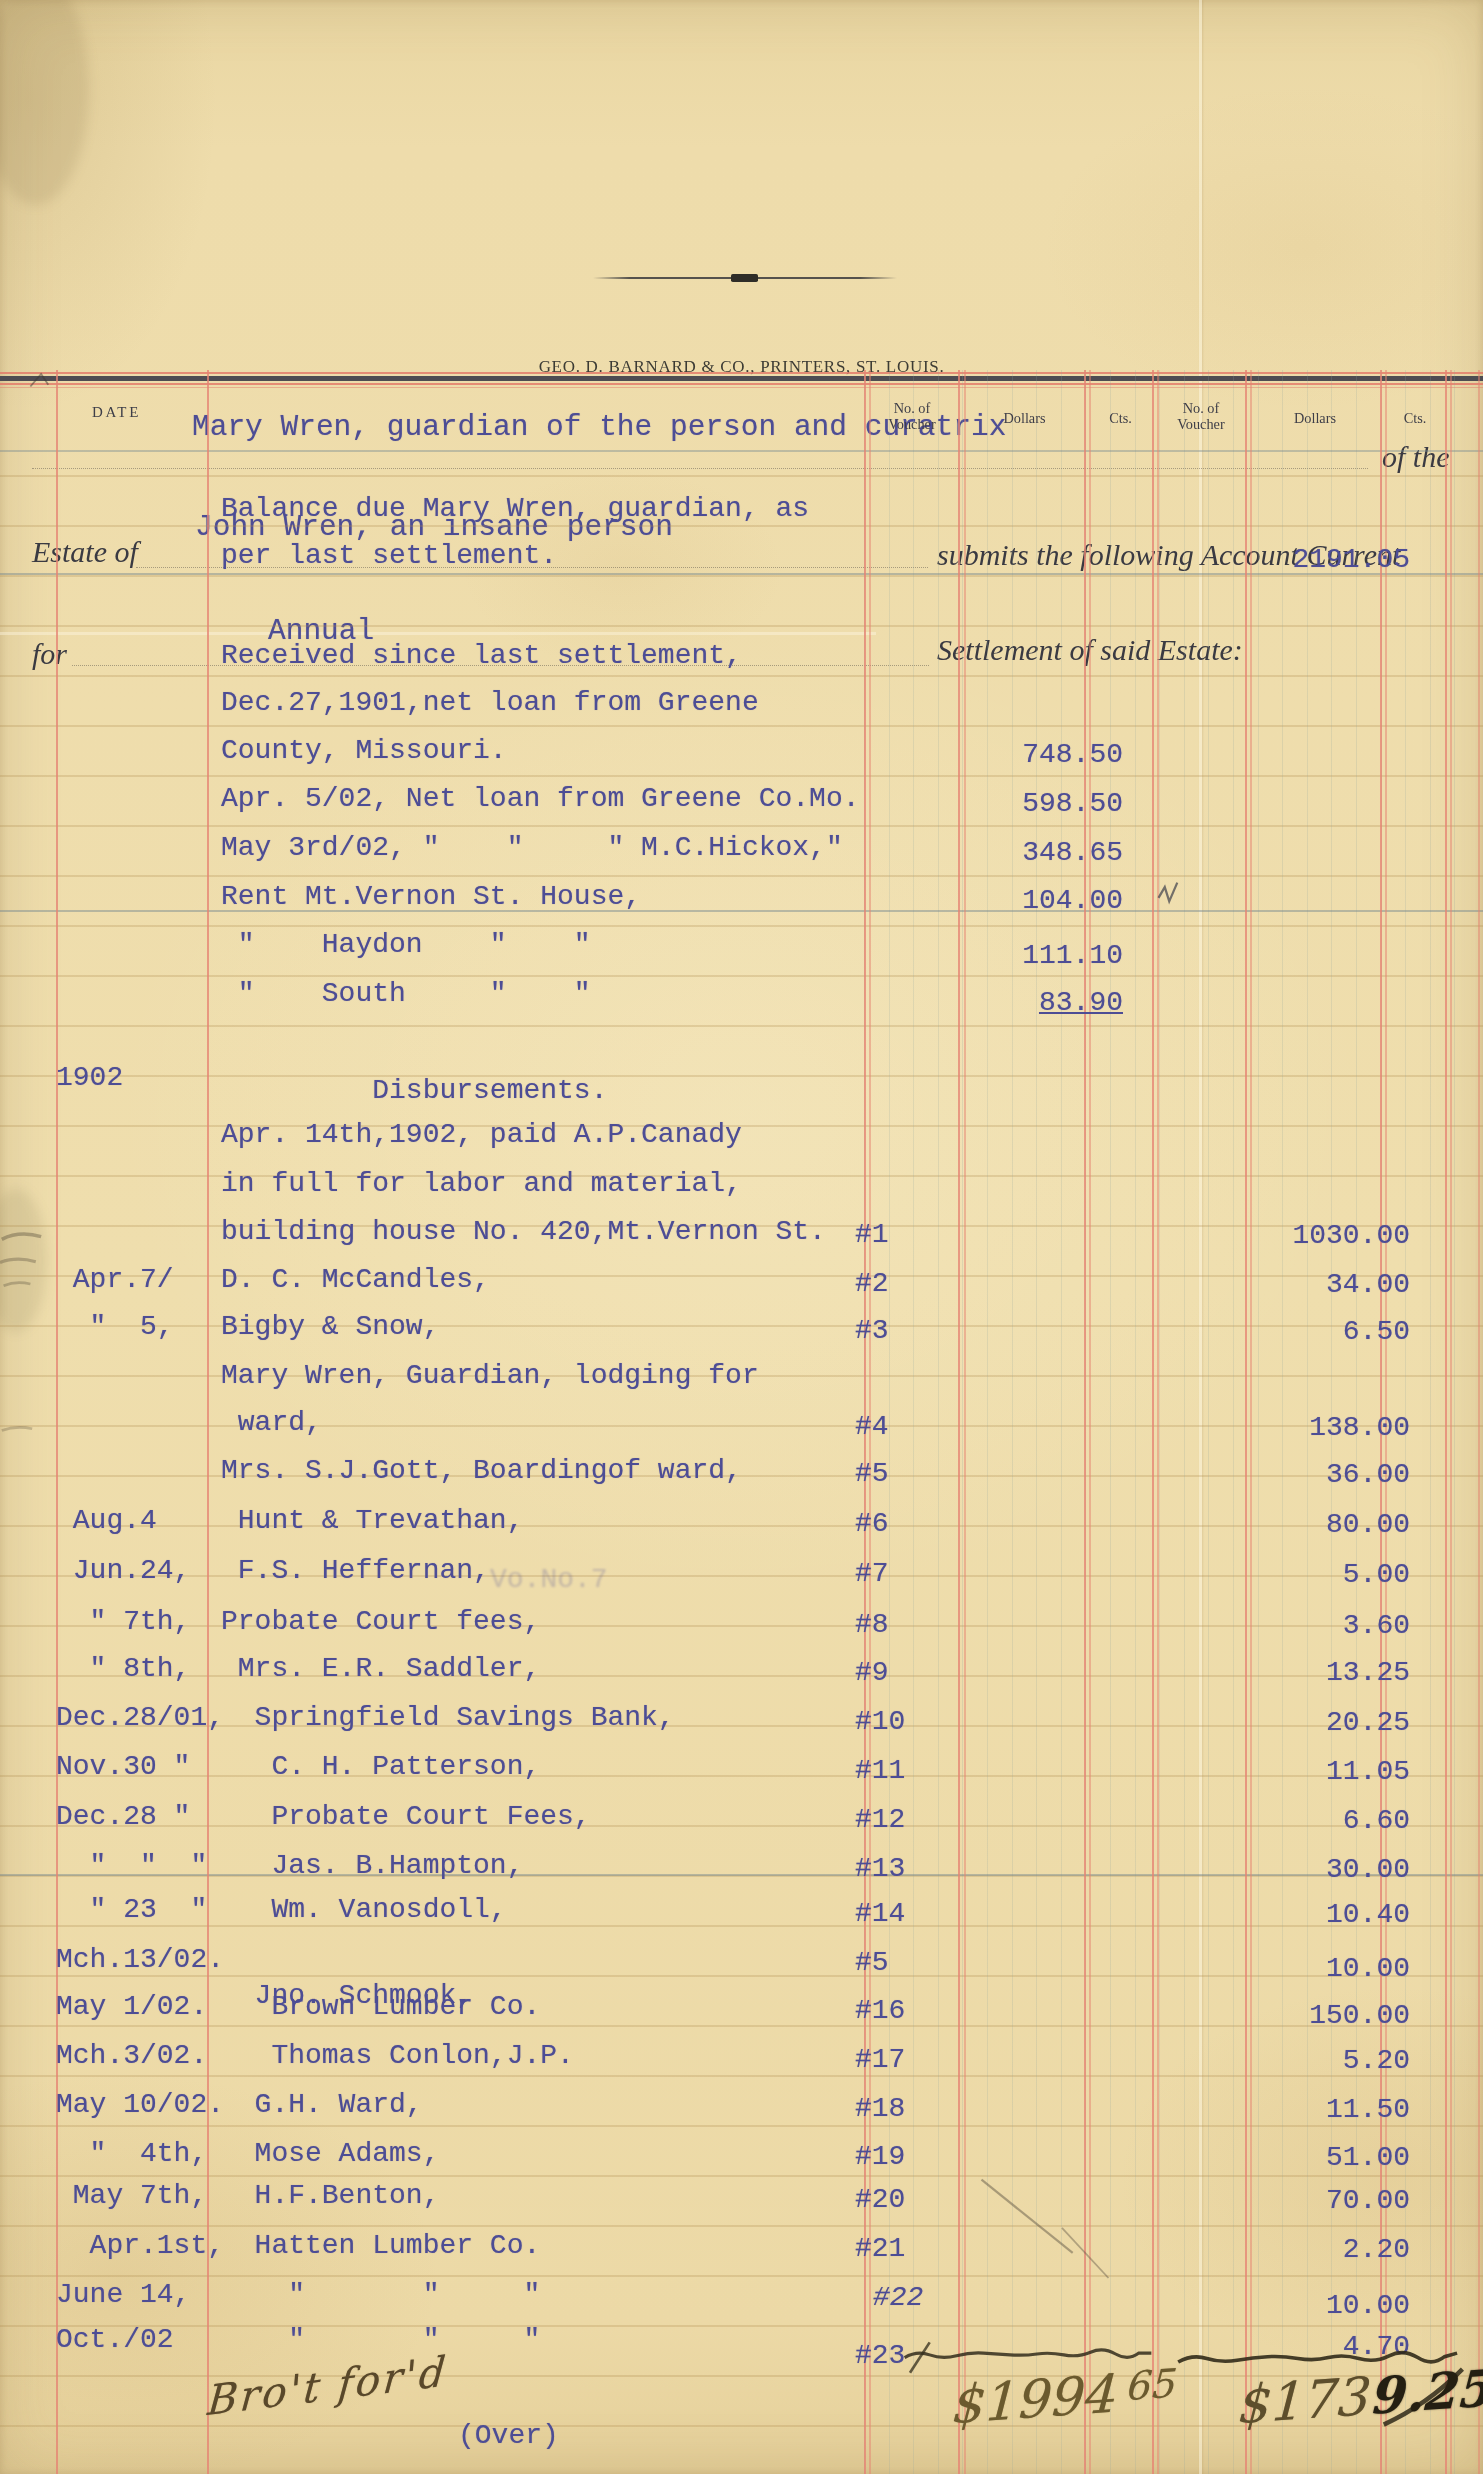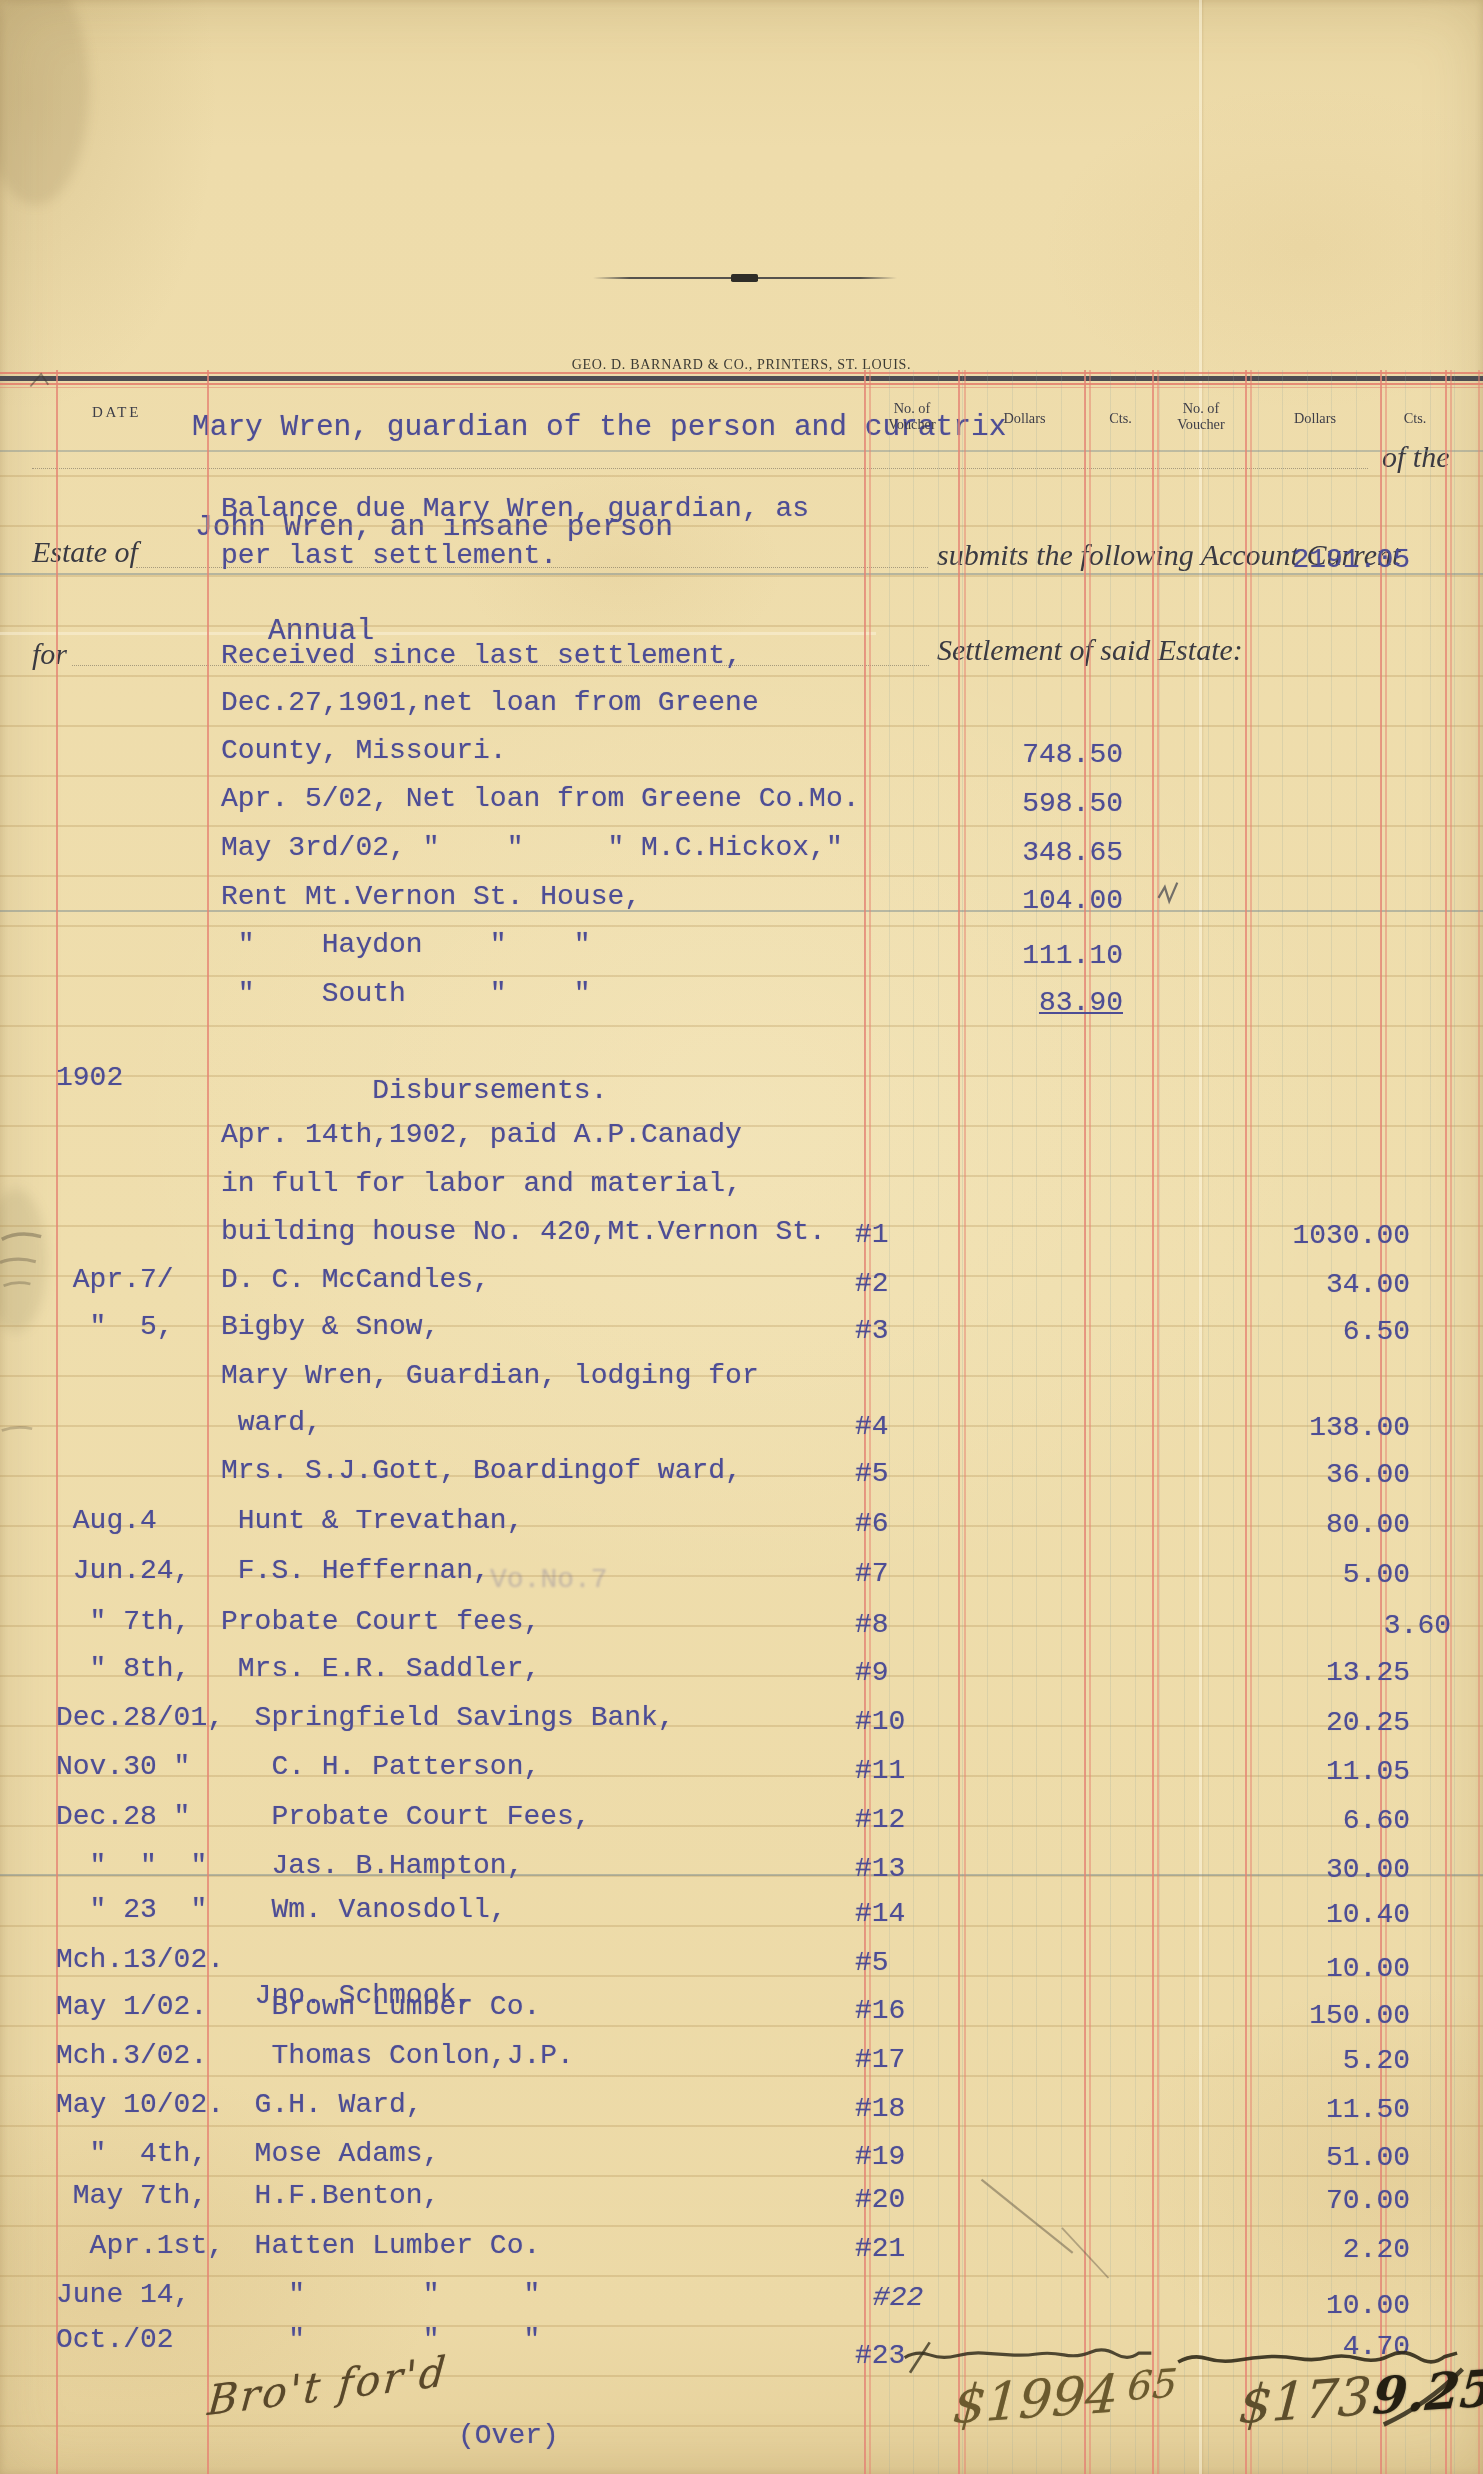--- a/index.html
+++ b/index.html
@@ -28,21 +28,21 @@
   .band{position:absolute;left:0;right:0;}
   
   .typed{font-family:"Liberation Mono","DejaVu Sans Mono",monospace;font-size:28px;line-height:1.1;
     color:#4d4d95;white-space:pre;text-shadow:0 0 0.9px rgba(77,77,149,.45);}
   .typed-lg{font-size:29.5px;}
   .printed{font-style:italic;color:#3a3a42;}
   .cell{position:absolute;}
   .amt{width:165px;text-align:right;display:inline-block;}
   .title{left:0;right:0;top:89px;text-align:center;font-size:39px;font-weight:bold;font-style:italic;
     letter-spacing:1.3px;color:#34343a;text-shadow:0 0 0.9px rgba(52,52,58,.4);}
-  .imprint{left:0;right:0;top:357px;text-align:center;font-size:14px;letter-spacing:0.7px;color:#3c3b34;font-style:normal;}
+  .imprint{left:0;right:0;top:357px;text-align:center;font-size:17px;letter-spacing:0.7px;color:#3c3b34;font-style:normal;}
   .colhead{font-size:14.3px;color:#3e3e48;text-align:center;line-height:1.15;}
   .dotted{position:absolute;height:0;border-bottom:1.8px dotted rgba(95,90,78,.50);}
   .hand{font-family:"DejaVu Serif","Liberation Serif",serif;font-style:italic;white-space:nowrap;}
   .cents-up{display:inline-block;transform:translateY(-10.7px);font-size:.72em;margin-left:9px;}
   .crease-v{position:absolute;top:0;bottom:0;left:1199px;width:2.7px;background:rgba(255,250,232,.45);box-shadow:0.9px 0 1.8px rgba(150,120,70,.18);}
   .crease-h{position:absolute;left:0;width:876px;top:632px;height:2.7px;background:rgba(255,249,228,.42);}
   .smudge{position:absolute;border-radius:50%;filter:blur(5.4px);}
   svg.overlay{position:absolute;left:0;top:0;pointer-events:none;}
 </style>
 </head>
@@ -164,21 +164,21 @@
       <span class="typed cell" style="left: 221px; top: 1506px;"> Hunt &amp; Trevathan,</span>
       <span class="typed cell" style="left: 855px; top: 1509px;">#6</span>
       <span class="typed cell amt" style="left: 1245px; top: 1510px;">80.00</span>
       <span class="typed cell" style="left: 56px; top: 1556px;"> Jun.24,</span>
       <span class="typed cell" style="left: 221px; top: 1556px;"> F.S. Heffernan,</span>
       <span class="typed cell" style="left: 855px; top: 1559px;">#7</span>
       <span class="typed cell amt" style="left: 1245px; top: 1560px;">5.00</span>
       <span class="typed cell" style="left: 56px; top: 1607px;">  " 7th,</span>
       <span class="typed cell" style="left: 221px; top: 1607px;">Probate Court fees,</span>
       <span class="typed cell" style="left: 855px; top: 1610px;">#8</span>
-      <span class="typed cell amt" style="left: 1245px; top: 1611px; padding-left: 41px;">3.60</span>
+      <span class="typed cell amt" style="left: 1245px; top: 1611px;">3.60</span>
       <span class="typed cell" style="left: 56px; top: 1654px;">  " 8th,</span>
       <span class="typed cell" style="left: 221px; top: 1654px;"> Mrs. E.R. Saddler,</span>
       <span class="typed cell" style="left: 855px; top: 1658px;">#9</span>
       <span class="typed cell amt" style="left: 1245px; top: 1658px;">13.25</span>
       <span class="typed cell" style="left: 56px; top: 1703px;">Dec.28/01,</span>
       <span class="typed cell" style="left: 221px; top: 1703px;">  Springfield Savings Bank,</span>
       <span class="typed cell" style="left: 855px; top: 1707px;">#10</span>
       <span class="typed cell amt" style="left: 1245px; top: 1708px;">20.25</span>
       <span class="typed cell" style="left: 56px; top: 1752px;">Nov.30 "</span>
       <span class="typed cell" style="left: 221px; top: 1752px;">   C. H. Patterson,</span>

